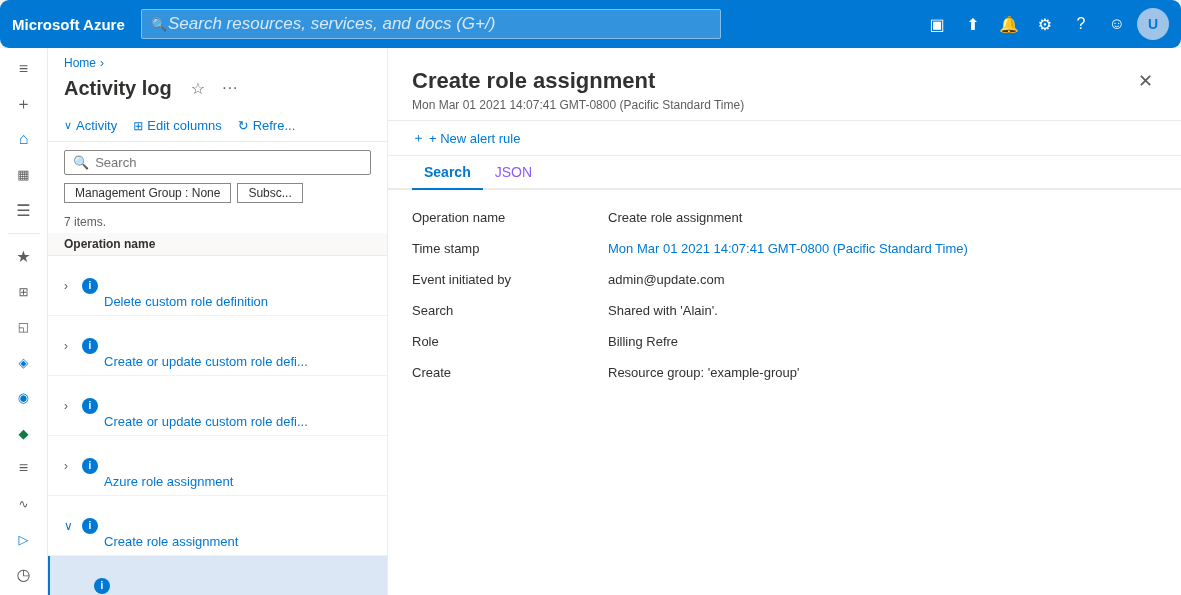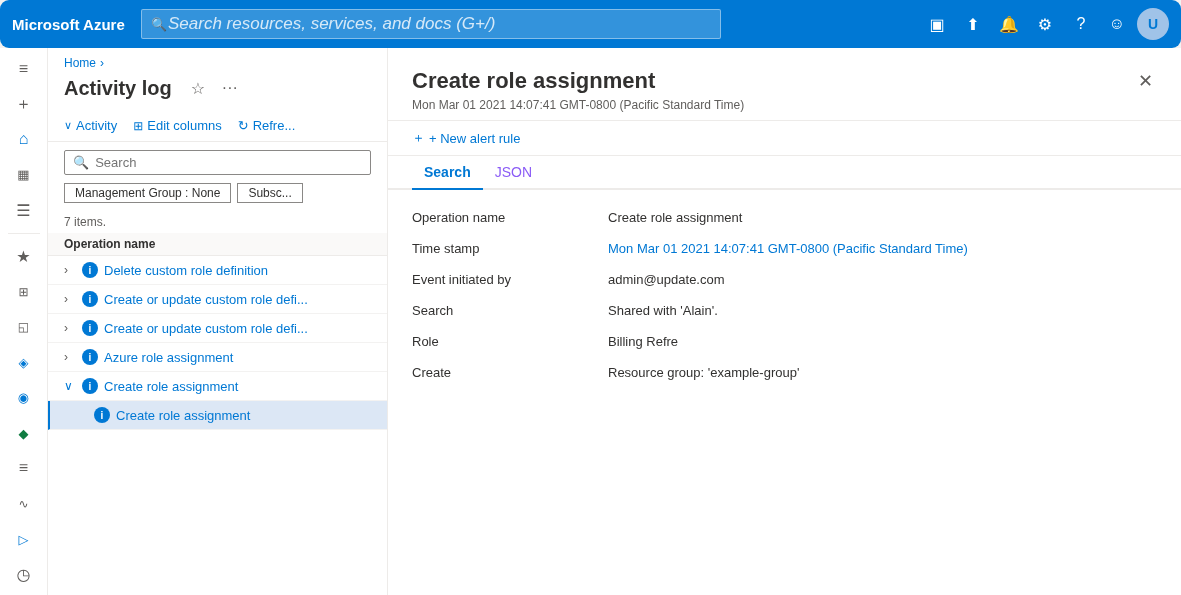--- a/index.html
+++ b/index.html
@@ -138,21 +138,21 @@
       font-size: 13px; color: #323130; cursor: pointer;
       border-bottom: 1px solid #f3f2f1; gap: 6px;
     }
     .list-item .expand-icon { color: #605e5c; font-size: 12px; min-width: 12px; }
     .info-icon {
       width: 16px; height: 16px; border-radius: 50%;
       background: #0078d4; color: white;
       display: inline-flex; align-items: center; justify-content: center;
       font-size: 10px; font-weight: 700; min-width: 16px;
     }
-    .list-item-text { color: #0078d4; font-size: 13px; }
+    .list-item-text { color: #0078d4; font-size: 13px; margin-top: 32px; }
     .list-item.sub-item { padding-left: 44px; }
     .list-item.sub-item.active-row { background: #dce7f5; border-left: 2px solid #0078d4; }
 
     
     .detail-panel {
       flex: 1; background: white; display: flex; flex-direction: column;
       overflow: hidden; position: relative;
     }
     .detail-header {
       padding: 20px 24px 8px;

